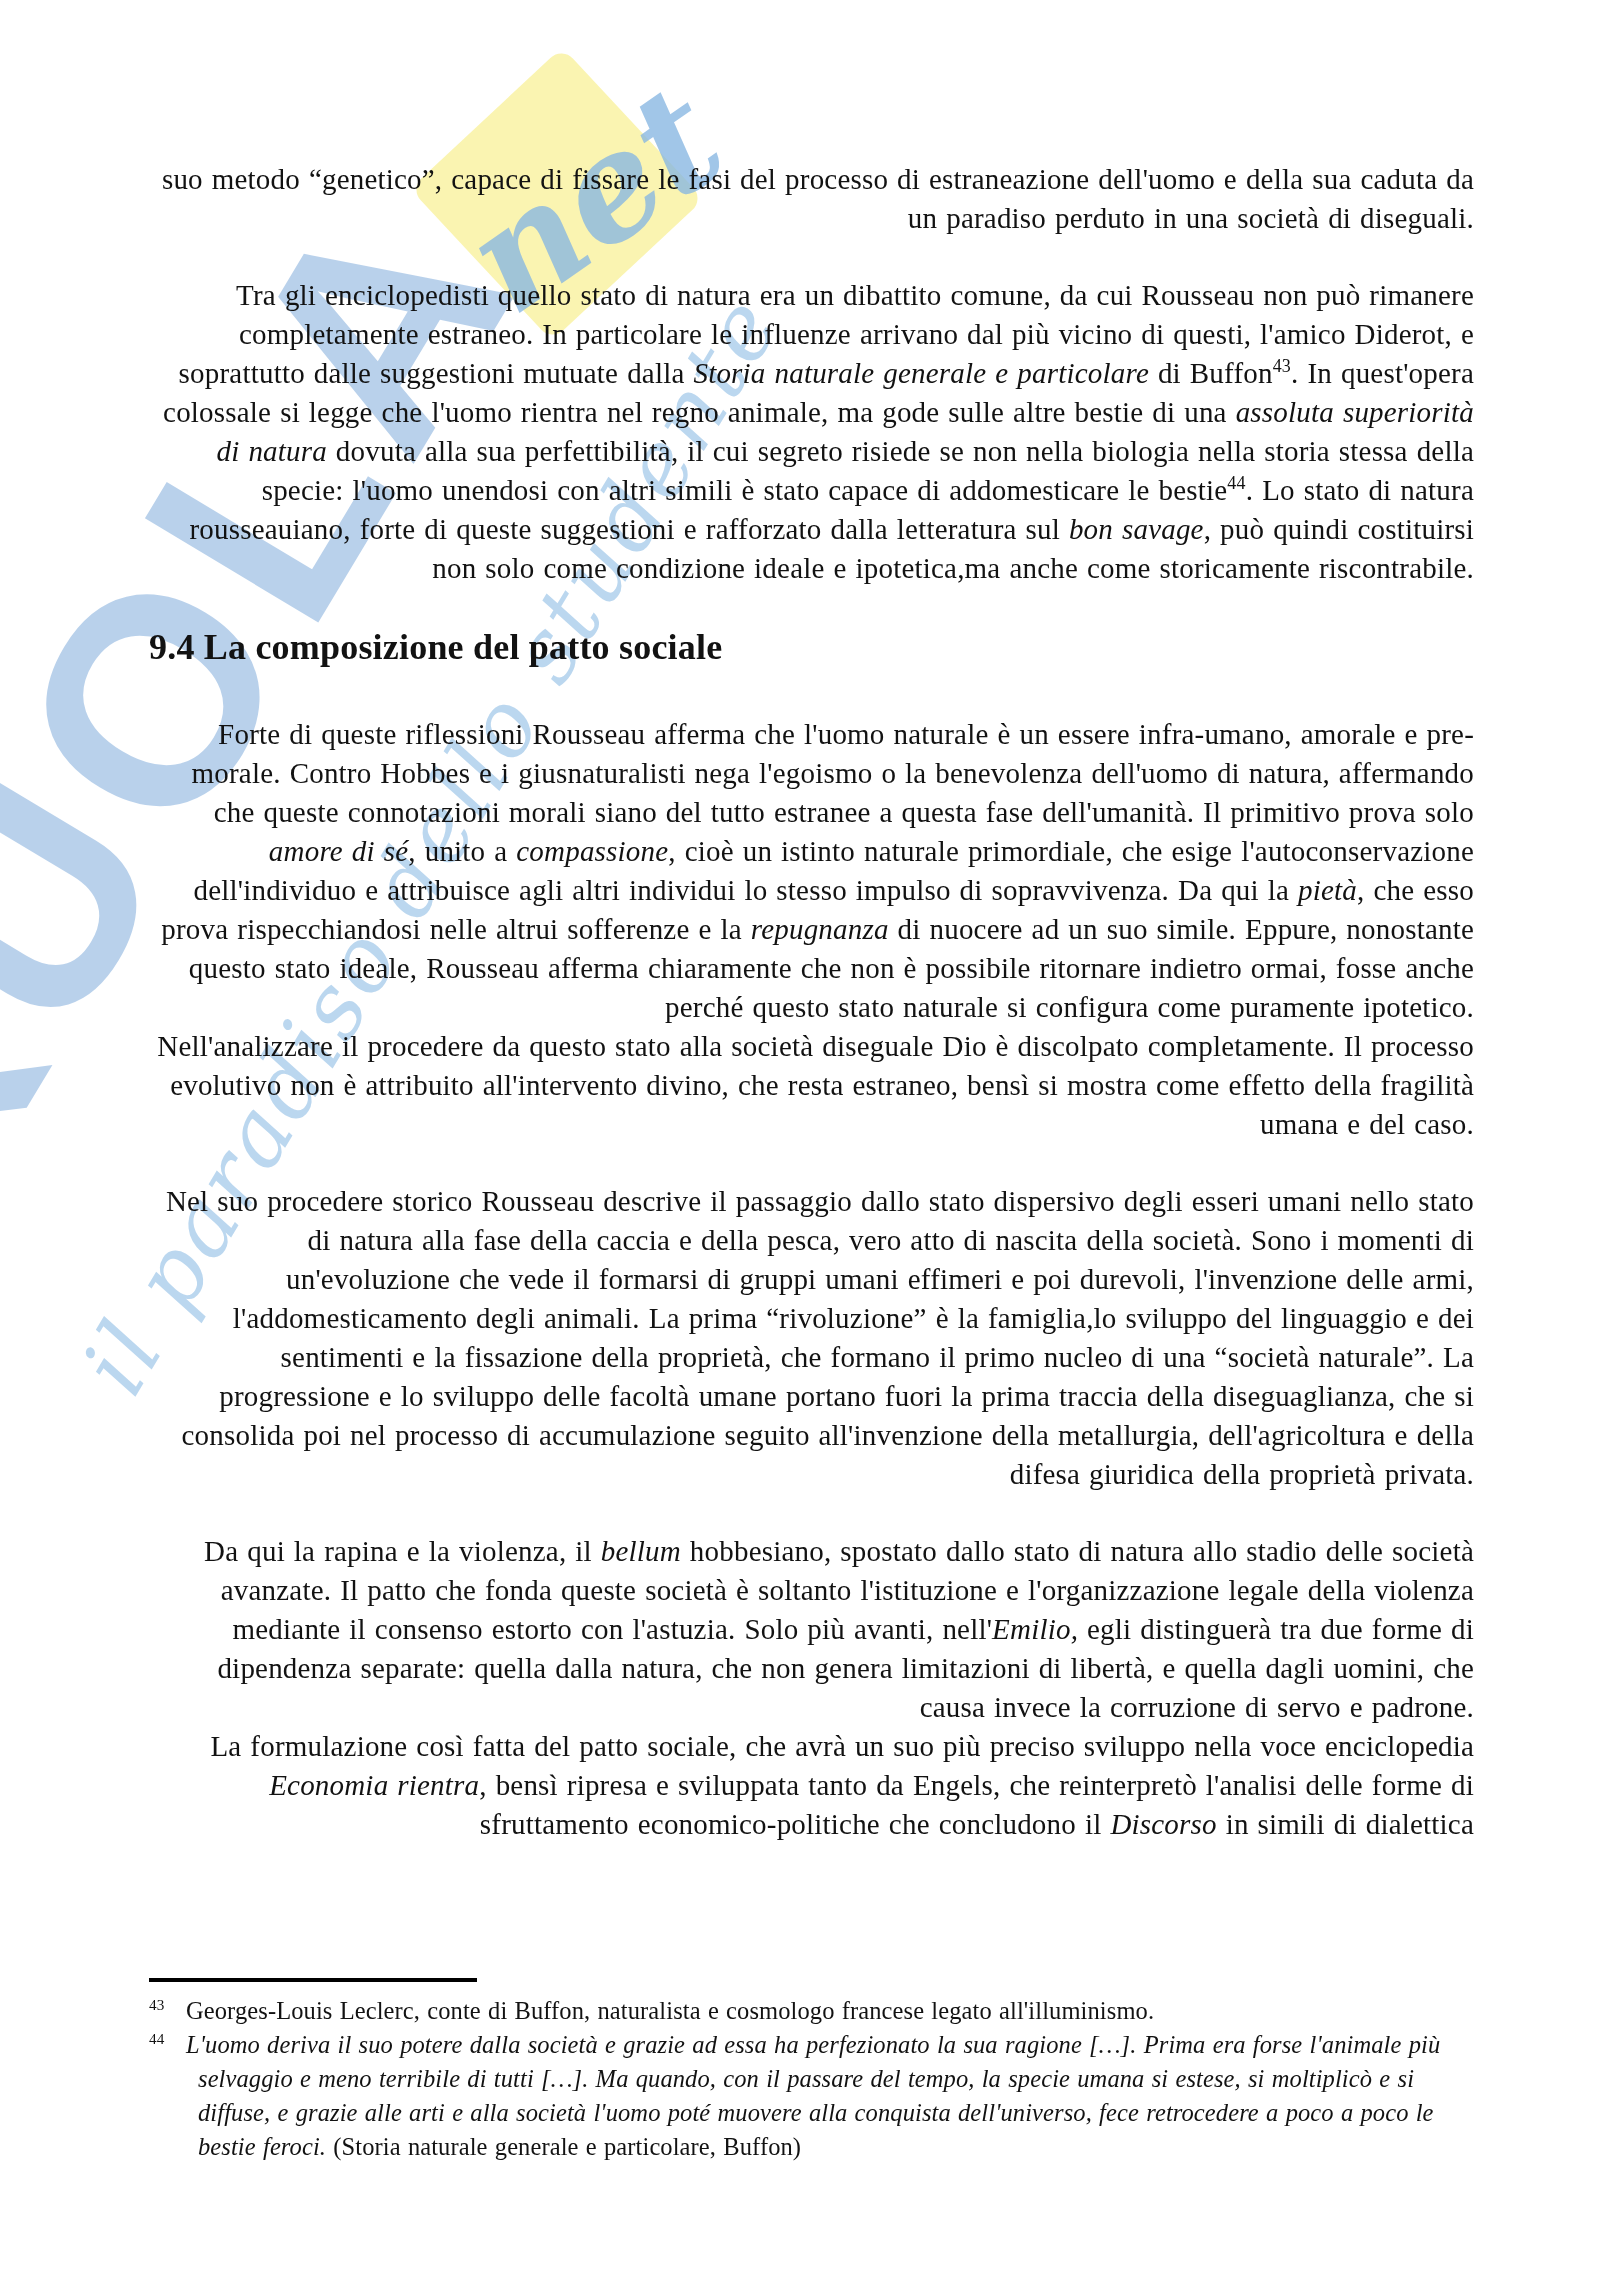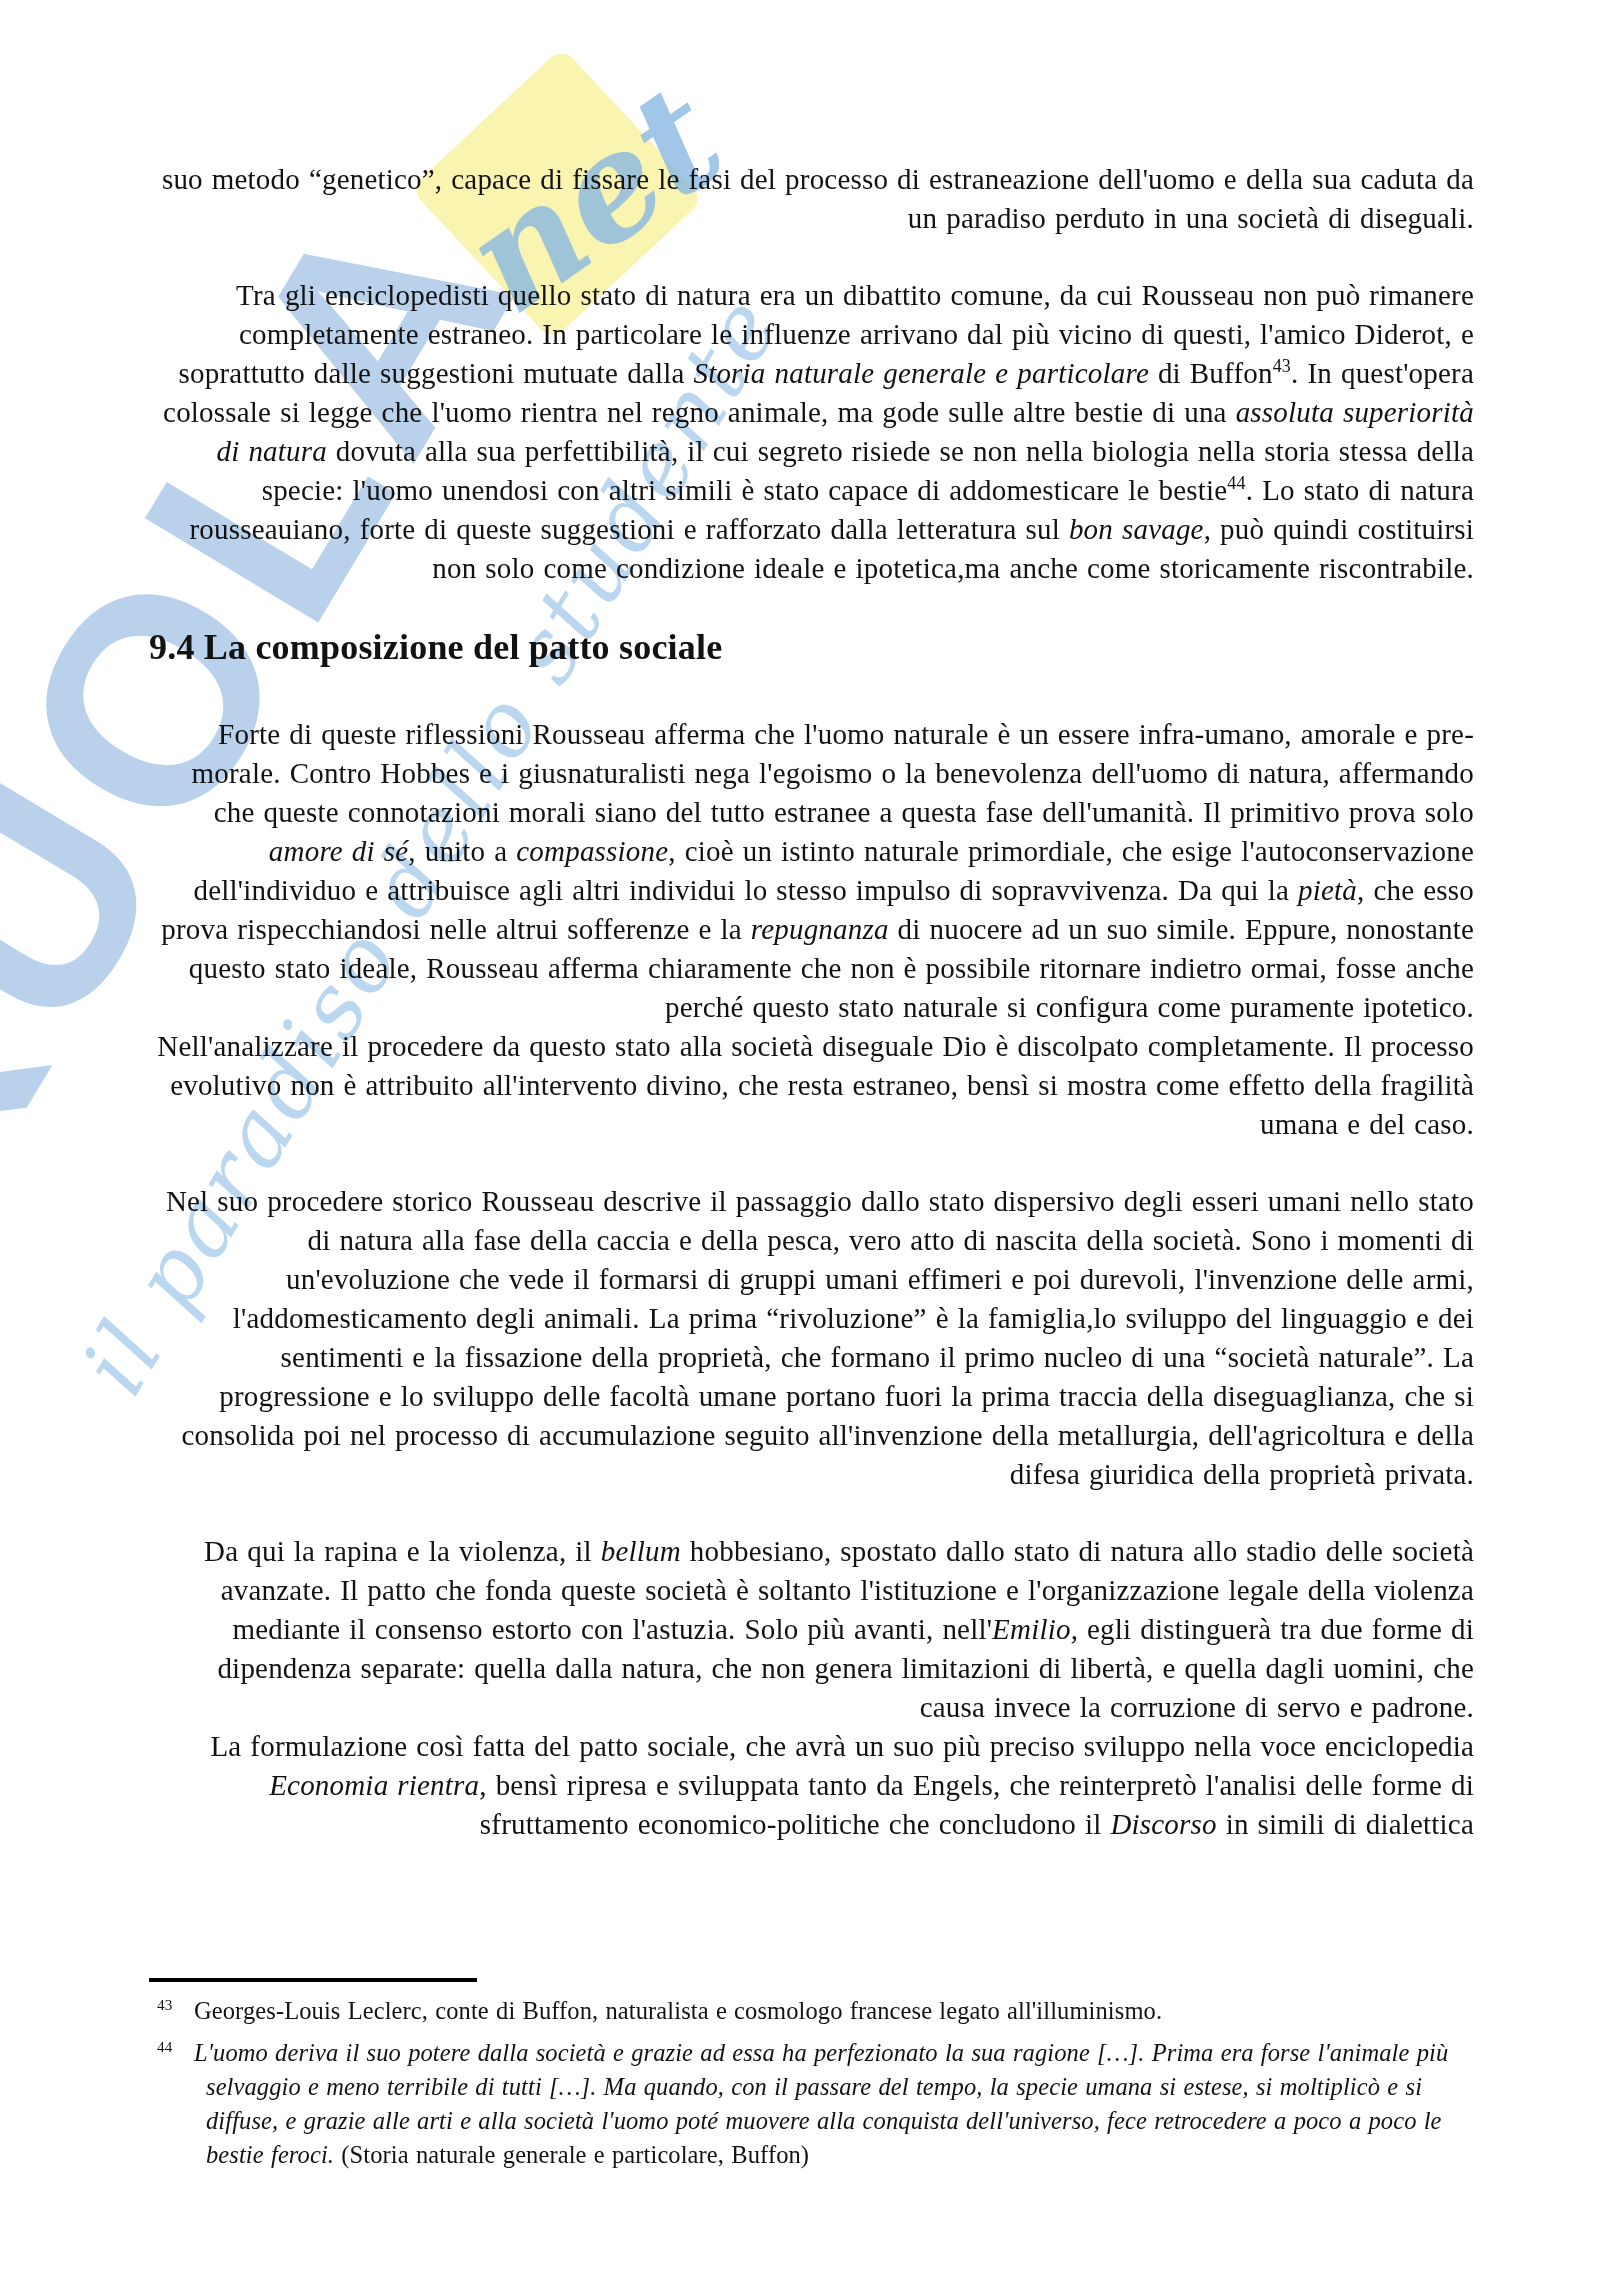--- a/index.html
+++ b/index.html
@@ -71,21 +71,21 @@
     position:absolute;left:149px;top:1978px;width:1325px;z-index:10;
   }
   .fn-rule{
     width:328px;height:3.9px;background:#000;
     margin:0 0 11.8px 0;
   }
   .fn{
     font-size:24.5px;line-height:34px;
     letter-spacing:0.1px;word-spacing:1px;
     padding-left:49px;text-indent:-49px;
-    margin:8px;
+    margin:0;
   }
   .fn .fn-marker{margin-right:21.6px;}
   .fn .run-i{font-style:italic;}
   .run-i{}
 </style>
 </head>
 <body>
 
 <div class="page">
 

